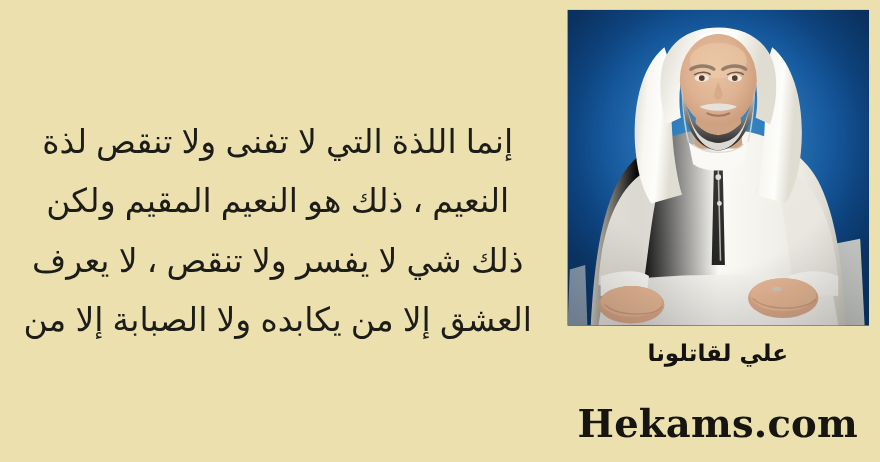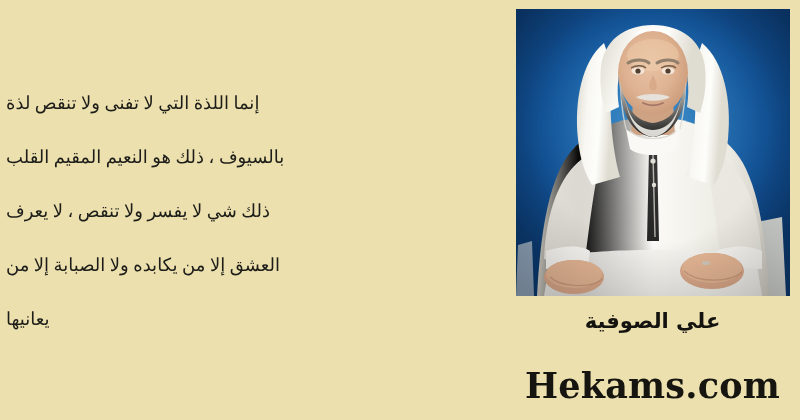--- a/index.html
+++ b/index.html
@@ -35,25 +35,25 @@
     align-items: center;
     justify-content: center;
     direction: rtl;
     box-sizing: border-box;
     padding: 4px 6px 2px 6px;
   }
 
   .quote-line {
     display: block;
     width: 100%;
-    text-align: left;
+    text-align: center;
     direction: rtl;
     unicode-bidi: embed;
-    font-family: Liberation Serif, serif;
-    font-size: 18px;
+    font-family: Liberation Sans, sans-serif;
+    font-size: 30px;
     line-height: 54px;
     color: #1c1c18;
     white-space: nowrap;
     letter-spacing: 0;
   }
 
   
   .portrait-wrap {
     position: absolute;
     left: 516px;
@@ -138,24 +138,23 @@
     white-space: nowrap;
   }
 </style>
 </head>
 <body>
 
 <div class="card">
 
   <div class="quote-block">
     <span class="quote-line">إنما اللذة التي لا تفنى ولا تنقص لذة</span>
-    <span class="quote-line">بالسيوف ، ذلك هو النعيم المقيم القلب</span>
+    <span class="quote-line">النعيم ، ذلك هو النعيم المقيم ولكن</span>
     <span class="quote-line">ذلك شي لا يفسر ولا تنقص ، لا يعرف</span>
     <span class="quote-line">العشق إلا من يكابده ولا الصبابة إلا من</span>
-    <span class="quote-line">يعانيها</span>
   </div>
 
   <div class="portrait-wrap">
     <div class="portrait">
       <svg viewBox="0 0 274 287" preserveAspectRatio="none" aria-hidden="true">
         <defs>
           <linearGradient id="clothShade" x1="0" y1="0" x2="1" y2="0">
             <stop offset="0%" stop-color="#d9d6cd"></stop>
             <stop offset="18%" stop-color="#efedе6"></stop>
             <stop offset="50%" stop-color="#fbfaf6"></stop>
@@ -274,17 +273,17 @@
         <path d="M108 84 C 112 112, 122 126, 137 128 C 152 126, 162 112, 166 84
                  C 162 110, 152 120, 137 121 C 122 120, 112 110, 108 84 Z" fill="#eceae3" opacity="0.9"></path>
 
         <path d="M110 120 C 122 132, 152 132, 164 120 L 160 140 C 150 148, 124 148, 114 140 Z" fill="#f9f8f4"></path>
         <path d="M114 122 C 124 132, 150 132, 160 122" stroke="#d9d6cd" stroke-width="1.2" fill="none"></path>
       </svg>
     </div>
   </div>
 
   <div class="attribution">
-    <div class="author-name">علي الصوفية</div>
+    <div class="author-name">علي لقاتلونا</div>
     <div class="site-name">Hekams.com</div>
   </div>
 
 </div>
 
 </body></html>

